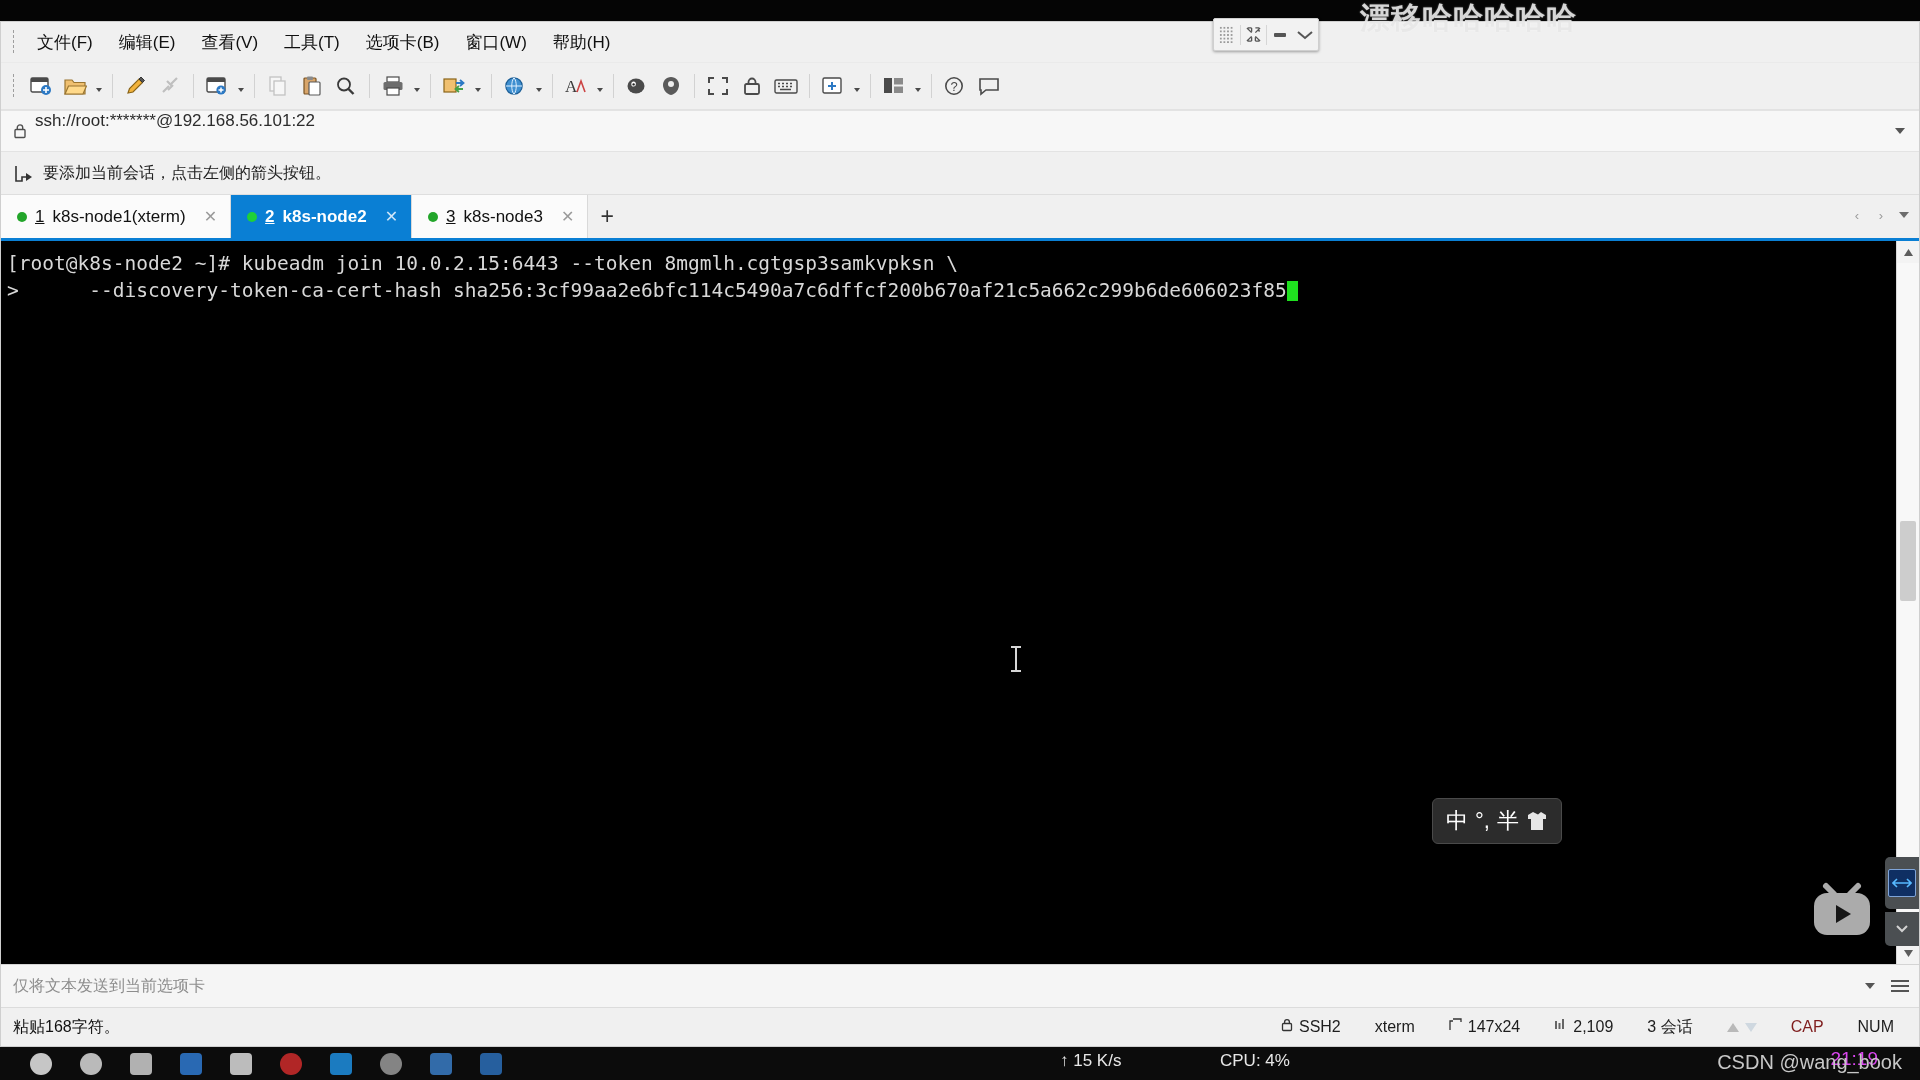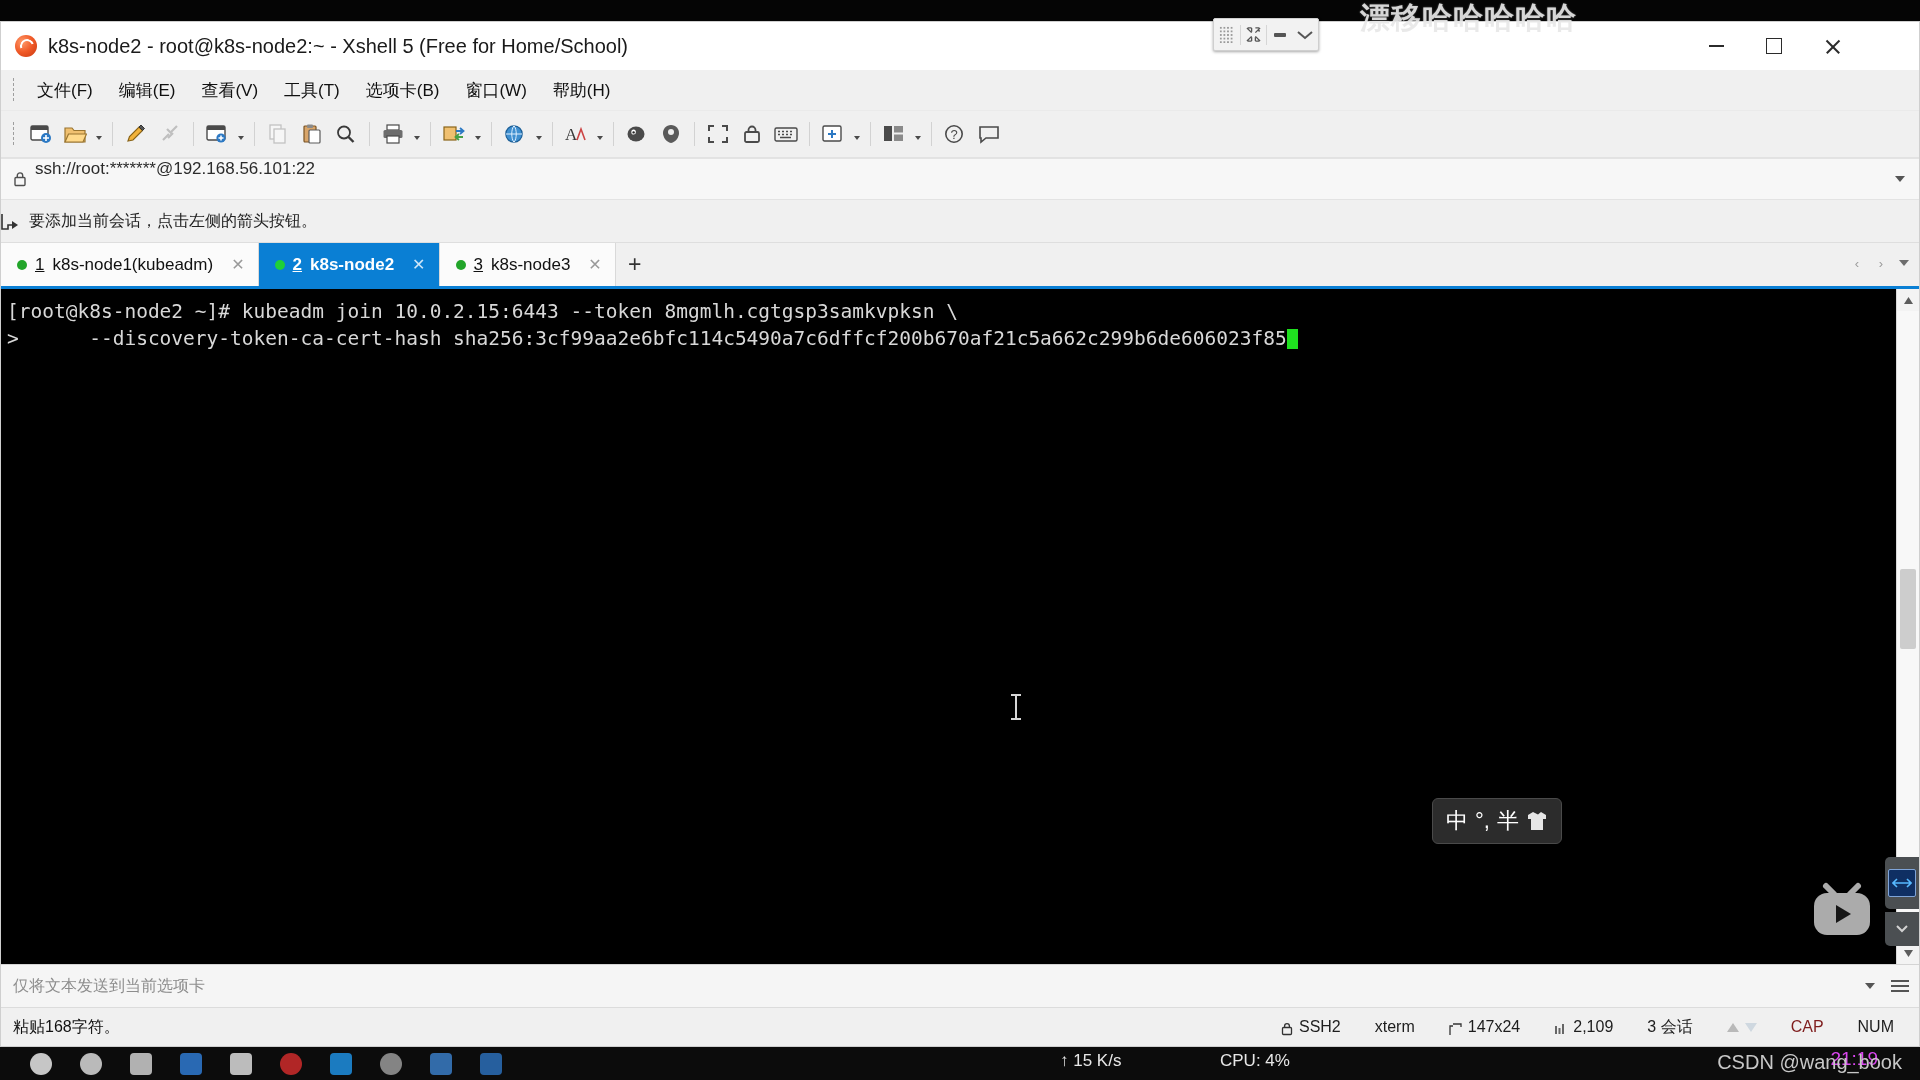--- a/index.html
+++ b/index.html
@@ -132,21 +132,21 @@
   .addr-text{font-size:17px;color:#2c2c2c;}
   .addr-caret{
     position:absolute;right:14px;top:50%;transform:translateY(-50%);
     width:0;height:0;border-left:5px solid transparent;border-right:5px solid transparent;
     border-top:6px solid #555;
   }
 
   
   .noticebar{
     height:42px;flex:0 0 42px;background:#f0f0f0;
-    display:flex;align-items:center;
+    display:flex;align-items:center;padding-left:14px;
     border-bottom:1px solid #dedede;
   }
   .notice-ico{margin-right:9px;display:flex;align-items:center;color:#333;}
   .notice-text{font-size:16px;color:#222;}
 
   
   .tabbar{
     height:43px;flex:0 0 43px;background:#f0f0f0;
     display:flex;align-items:stretch;position:relative;
     border-bottom:3px solid #0a7fd4;
@@ -242,21 +242,21 @@
   .statusbar{
     height:38px;flex:0 0 38px;background:#f0f0f0;
     display:flex;align-items:center;border-top:1px solid #dcdcdc;
     font-size:16px;color:#1d1d1d;position:relative;
   }
   .st-left{padding-left:12px;font-size:16px;color:#111;}
   .st-right{
     position:absolute;right:8px;top:0;height:38px;
     display:flex;align-items:center;gap:0;
   }
-  .st-cell{display:flex;align-items:flex-end;gap:6px;padding:0 17px;white-space:nowrap;}
+  .st-cell{display:flex;align-items:flex-start;gap:6px;padding:0 17px;white-space:nowrap;}
   .st-dim{color:#7f1d1d;}
   .arrow-up{width:0;height:0;border-left:6px solid transparent;border-right:6px solid transparent;border-bottom:9px solid #b9b9b9;}
   .arrow-dn{width:0;height:0;border-left:6px solid transparent;border-right:6px solid transparent;border-top:9px solid #cfd8e0;}
 
   
   .taskbar{
     position:absolute;left:0;top:1047px;width:1920px;height:33px;
     background:#0c0c0c;display:flex;align-items:center;overflow:hidden;z-index:50;
   }
   .tb-icons{display:flex;align-items:center;gap:28px;padding-left:30px;}
@@ -320,33 +320,20 @@
       <svg width="18" height="12" viewBox="0 0 18 12">
           <path d="M2 3l7 6 7-6" stroke="#555" stroke-width="2" fill="none"></path>
         </svg>
     </div>
   </div>
 
   <div class="watermark-top">漂移哈哈哈哈哈</div>
 
   <div class="win">
 
-    <div class="titlebar">
-      <div class="app-icon"></div>
-      <div class="win-title">k8s-node2 - root@k8s-node2:~ - Xshell 5 (Free for Home/School)</div>
-      <div class="win-ctrl min">
-          <div class="glyph-min"></div>
-        </div>
-      <div class="win-ctrl max">
-          <div class="glyph-max"></div>
-        </div>
-      <div class="win-ctrl close">
-          <div class="glyph-close"></div>
-        </div>
-    </div>
 
     <div class="menubar">
       <div class="grip"></div>
       <div class="menu-item">文件(F)</div>
       <div class="menu-item">编辑(E)</div>
       <div class="menu-item">查看(V)</div>
       <div class="menu-item">工具(T)</div>
       <div class="menu-item">选项卡(B)</div>
       <div class="menu-item">窗口(W)</div>
       <div class="menu-item">帮助(H)</div>
@@ -556,21 +543,21 @@
             <path d="M11 8l6 4-6 4z" fill="#333"></path>
           </svg>
       </div>
       <div class="notice-text">要添加当前会话，点击左侧的箭头按钮。</div>
     </div>
 
     <div class="tabbar">
       <div class="tab">
         <span class="dot"></span>
         <span class="num">1</span>
-        <span>k8s-node1(kubeadm)</span>
+        <span>k8s-node1(xterm)</span>
         <span class="x">✕</span>
       </div>
       <div class="tab active">
         <span class="dot"></span>
         <span class="num">2</span>
         <span>k8s-node2</span>
         <span class="x">✕</span>
       </div>
       <div class="tab">
         <span class="dot"></span>

